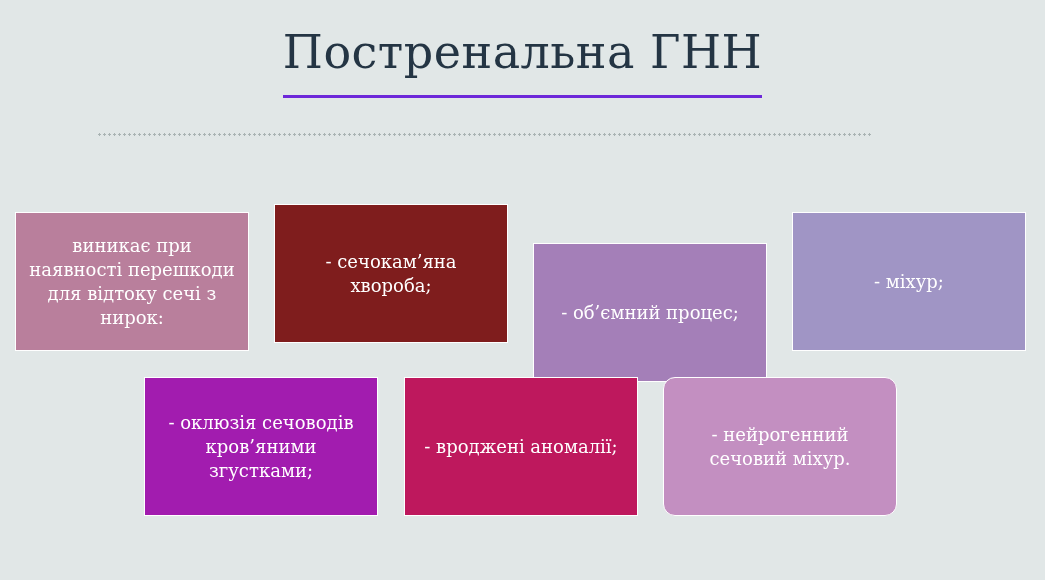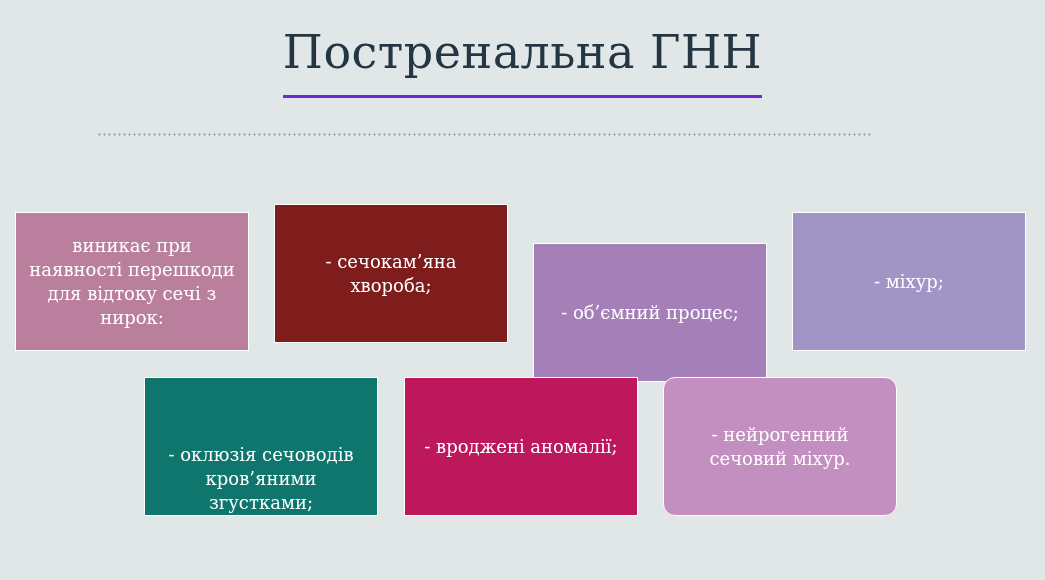--- a/index.html
+++ b/index.html
@@ -74,21 +74,21 @@
 </div>
 <div class="box" style="left:274px;top:204px;background:#7f1d1d;">
   <span>- сечокам’яна хвороба;</span>
 </div>
 <div class="box" style="left:533px;top:212px;background:#a47fb8;margin-top:31px;">
   <span>- об’ємний процес;</span>
 </div>
 <div class="box" style="left:792px;top:212px;background:#a095c5;">
   <span>- міхур;</span>
 </div>
-<div class="box" style="left:144px;top:377px;background:#0f766e;align-items:flex-end;">
+<div class="box" style="left:144px;top:377px;background:#a21caf;">
   <span>- оклюзія сечоводів кров’яними згустками;</span>
 </div>
 <div class="box" style="left:404px;top:377px;background:#be185d;">
   <span>- вроджені аномалії;</span>
 </div>
 <div class="box" style="left:663px;top:377px;background:#c38fc1;border-radius:12px;">
   <span>- нейрогенний сечовий міхур.</span>
 </div>
 
 </body></html>

